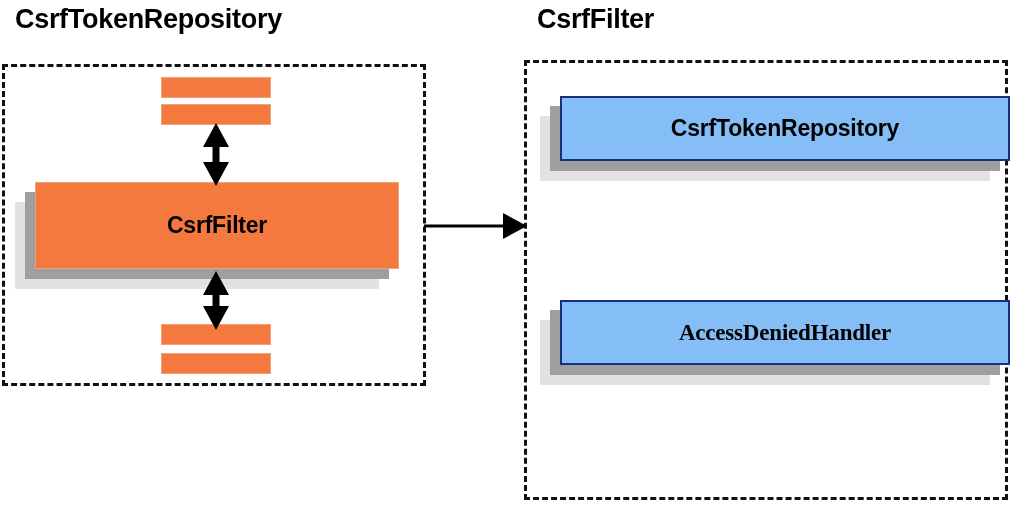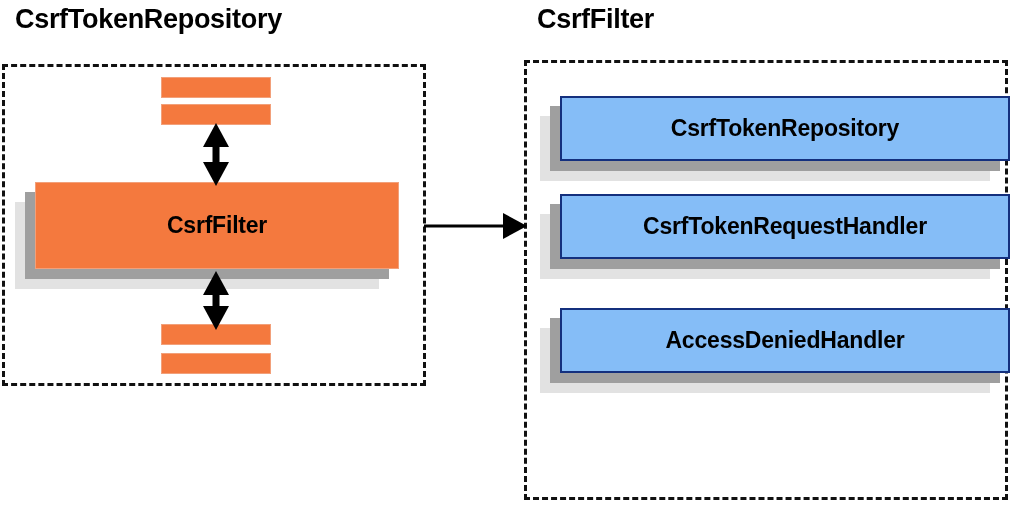--- a/index.html
+++ b/index.html
@@ -105,21 +105,21 @@
   
   .node-blue { left: 560px; width: 426px; height: 65px; padding-left: 24px; }
   .node-blue .face {
     background: #85bdf7;
     border: 2px solid #14307e;
     font-size: 23px;
     letter-spacing: -0.2px;
   }
   #node-blue-0 { top: 96px; }
   #node-blue-1 { top: 194px; }
-  #node-blue-2 { top: 308px; }
+  #node-blue-2 { top: 300px; font-family: Liberation Serif, serif; }
   #node-blue-3 { top: 392px; }
 
   
   #arrow-layer {
     position: absolute;
     left: 0;
     top: 0;
     width: 1010px;
     height: 505px;
     pointer-events: none;
@@ -148,25 +148,20 @@
     <div class="plate-dark"></div>
     <div class="face">CsrfFilter</div>
   </div>
 
   <div class="shadow-box node-blue" id="node-blue-0">
     <div class="plate-light"></div>
     <div class="plate-dark"></div>
     <div class="face">CsrfTokenRepository</div>
   </div>
 
-  <div class="shadow-box node-blue" id="node-blue-1">
-    <div class="plate-light"></div>
-    <div class="plate-dark"></div>
-    <div class="face">CsrfTokenRequestHandler</div>
-  </div>
 
   <div class="shadow-box node-blue" id="node-blue-2">
     <div class="plate-light"></div>
     <div class="plate-dark"></div>
     <div class="face">AccessDeniedHandler</div>
   </div>
 
 
   <svg id="arrow-layer" viewBox="0 0 1010 505">
 

